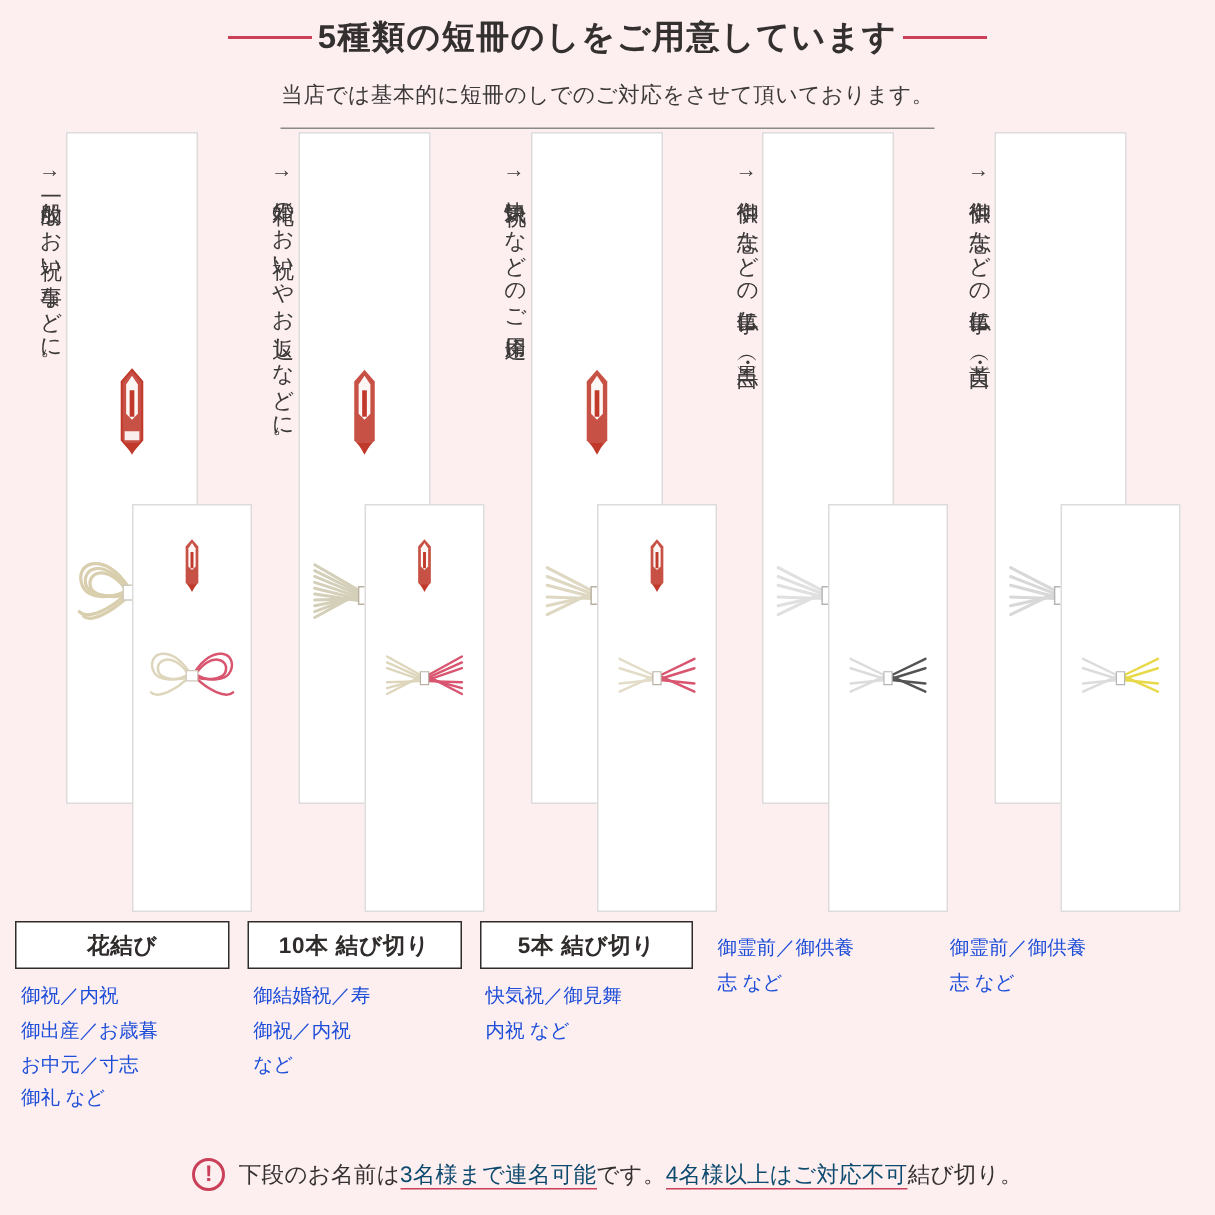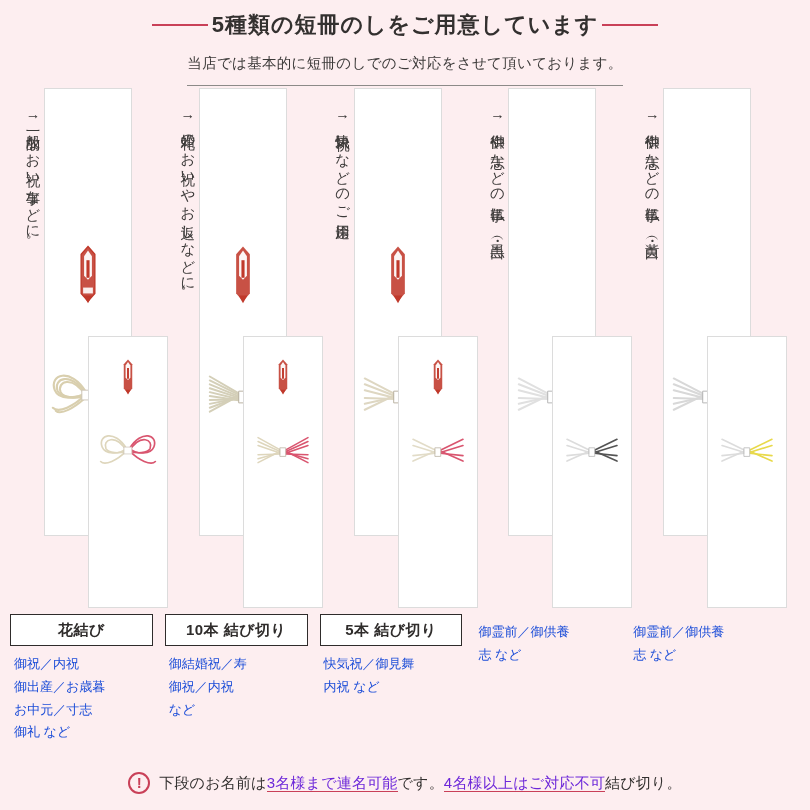--- a/index.html
+++ b/index.html
@@ -141,21 +141,21 @@
     font-weight: bold;
     line-height: 18px;
     text-align: center;
     flex: none;
   }
   .footer-text {
     font-size: 15px;
     color: #33302f;
     letter-spacing: 0.2px;
   }
-  .u { border-bottom: 1px solid #c94058; color: #6d28d9; }
+  .u { border-bottom: 1px solid #c94058; color: #0c4a6e; }
 </style>
 </head>
 <body>
 
 <div class="header">
   <div class="title-row">
     <span class="title-rule"></span>
     <span class="main-title">5種類の短冊のしをご用意しています</span>
     <span class="title-rule"></span>
   </div>

